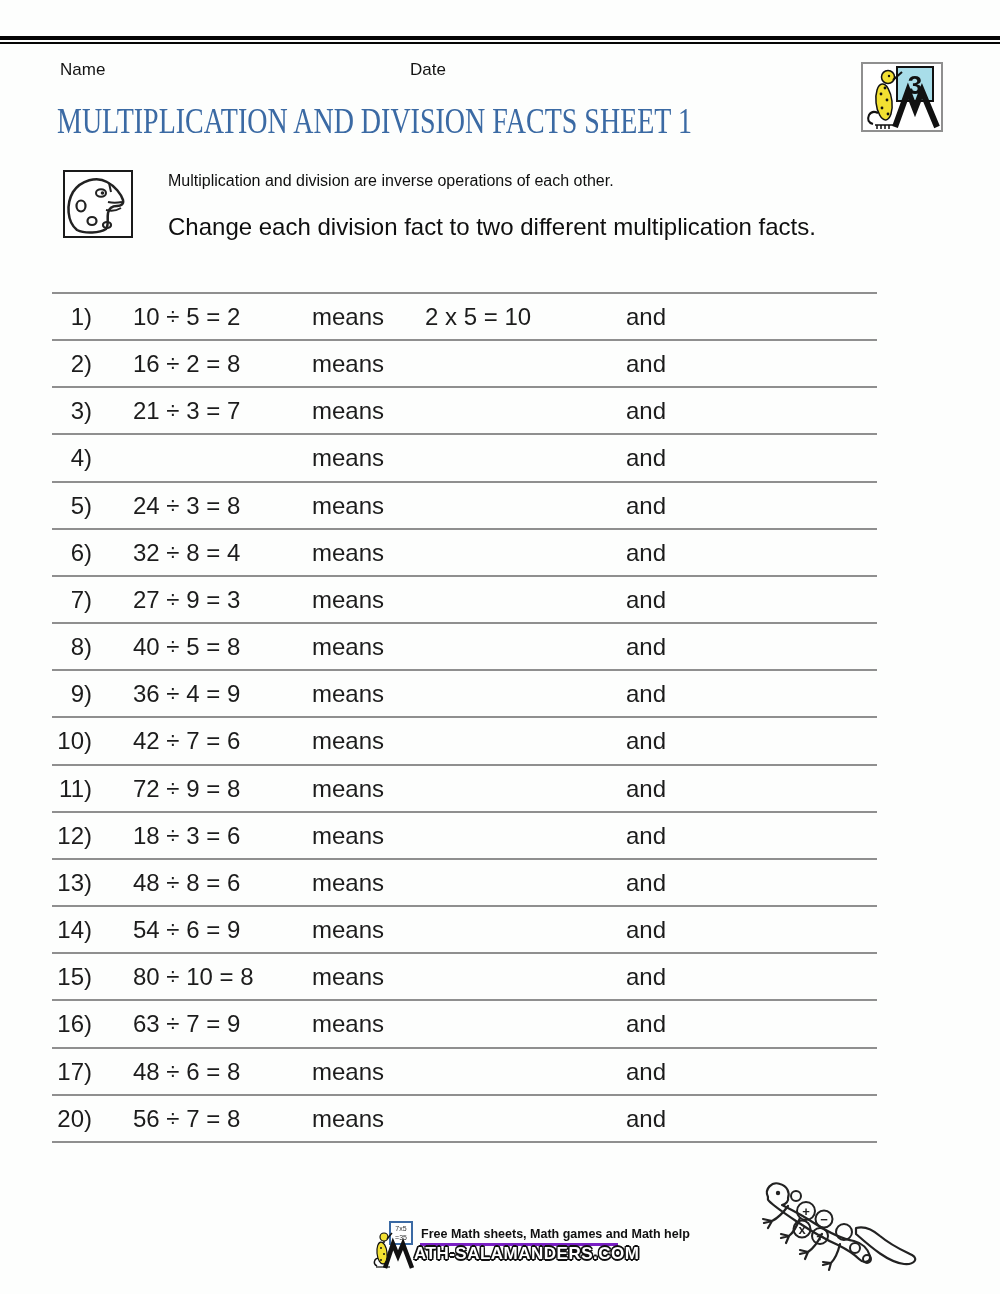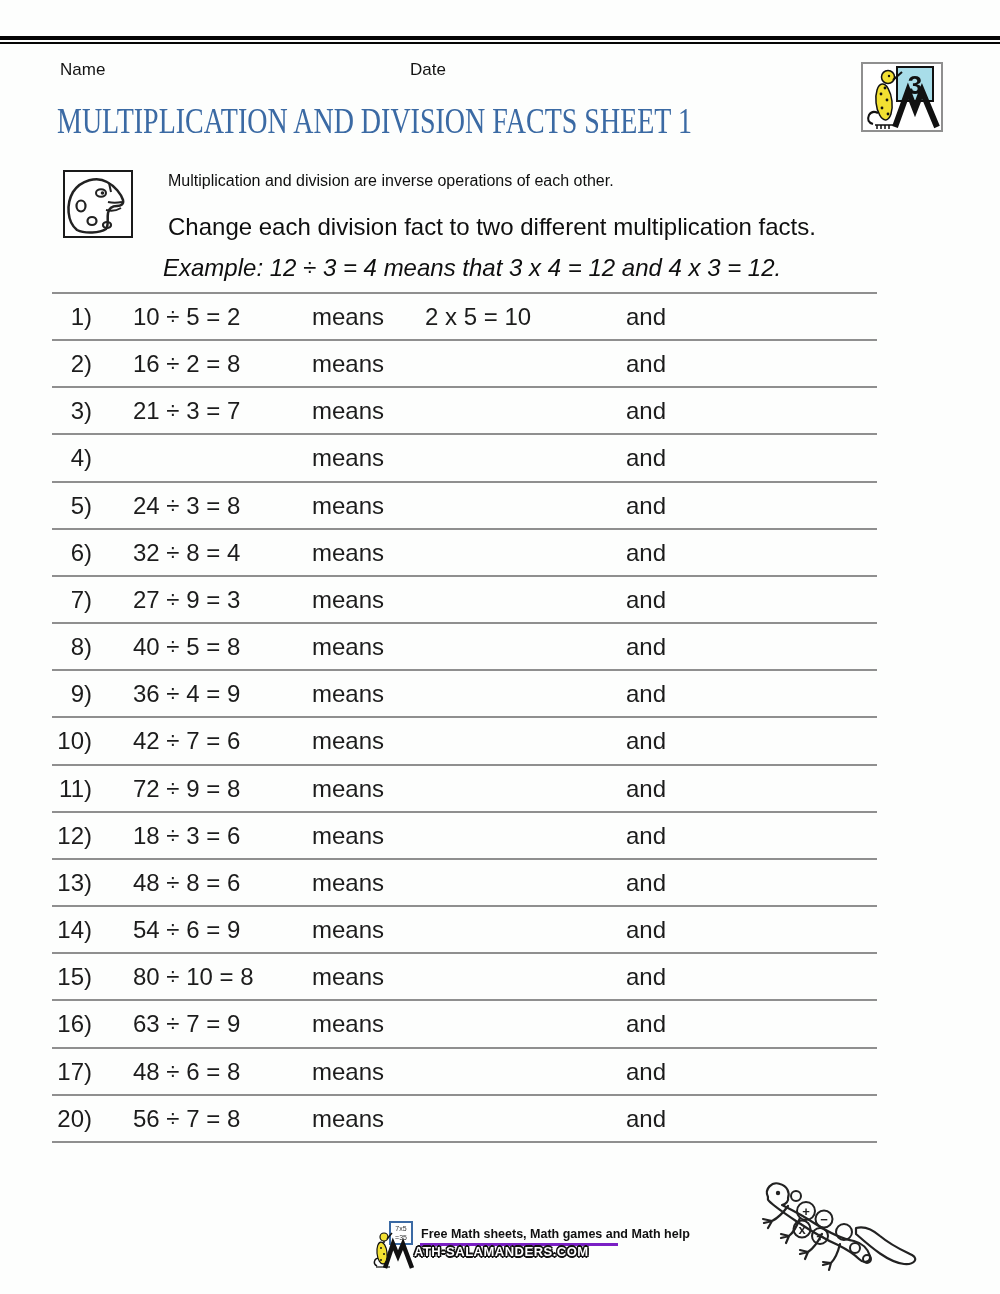--- a/index.html
+++ b/index.html
@@ -49,21 +49,21 @@
   .cell.fact{left:81px;}
   .cell.means{left:260px;}
   .cell.ans1{left:373px;width:190px;height:100%;}
   .cell.andw{left:574px;}
   .cell.ans2{left:640px;width:180px;height:100%;}
 
   .footer-logo-icon{position:absolute;left:372px;top:1220px;}
   .footer-tagline{position:absolute;left:421px;top:1227px;font-size:12.5px;font-weight:bold;color:#101010;white-space:nowrap;}
   .purple-rule{position:absolute;left:420px;top:1243px;width:198px;height:3px;background:#7a1fc4;}
   .footer-site{
-    position:absolute;left:414px;top:1244px;font-size:13px;font-weight:bold;
+    position:absolute;left:414px;top:1244px;font-size:17px;font-weight:bold;
     letter-spacing:0.5px;color:#ffffff;white-space:nowrap;
     text-shadow:-1.4px -1.4px 0 #111,1.4px -1.4px 0 #111,-1.4px 1.4px 0 #111,1.4px 1.4px 0 #111,0 1.6px 0 #111,0 -1.6px 0 #111;
   }
   .gecko{position:absolute;left:756px;top:1172px;}
 </style>
 </head>
 <body>
 
 <div class="page">
 
@@ -103,21 +103,20 @@
       <path d="M57,30 C52,31 47,31 43,30" stroke="#222" stroke-width="2" fill="none"></path>
       <path d="M56,36 C51,39 45,39 41,38" stroke="#222" stroke-width="2" fill="none"></path>
       <ellipse cx="16" cy="34" rx="4.5" ry="5.5" fill="none" stroke="#222" stroke-width="2.2"></ellipse>
       <ellipse cx="27" cy="49" rx="4.5" ry="4" fill="none" stroke="#222" stroke-width="2.2"></ellipse>
       <ellipse cx="42" cy="53" rx="4" ry="3" fill="none" stroke="#222" stroke-width="2.2"></ellipse>
     </svg>
   </div>
 
   <div class="instr-line1">Multiplication and division are inverse operations of each other.</div>
   <div class="instr-line2">Change each division fact to two different multiplication facts.</div>
-  <div class="example-line">Example: 12 ÷ 3 = 4 means that 3 x 4 = 12 and 4 x 3 = 12.</div>
 
   <div class="fact-table">
     <div class="row">
       <span class="cell num">1)</span>
       <span class="cell fact">10 ÷ 5 = 2</span>
       <span class="cell means">means</span>
       <span class="cell ans1">2 x 5 = 10</span>
       <span class="cell andw">and</span>
       <span class="cell ans2"></span>
     </div>

